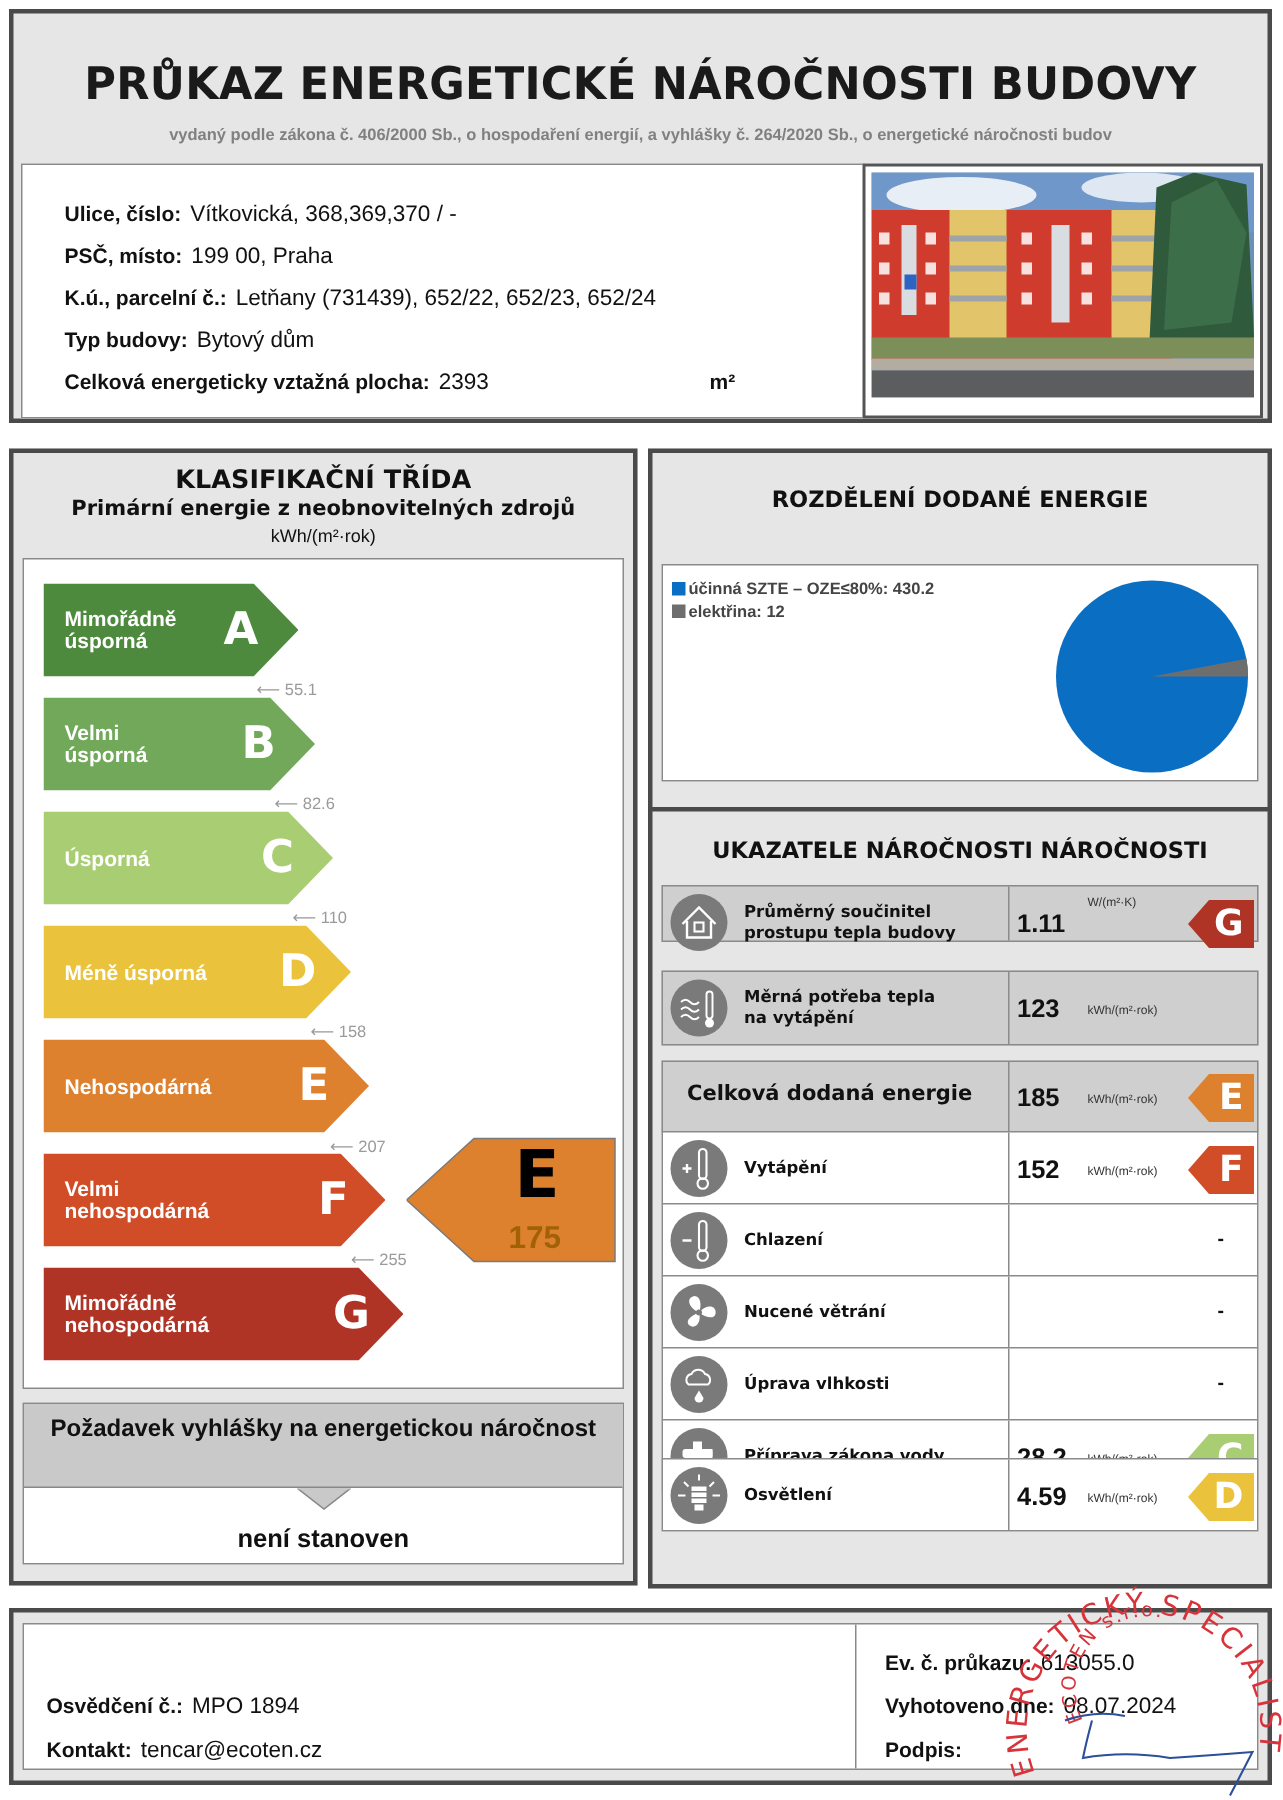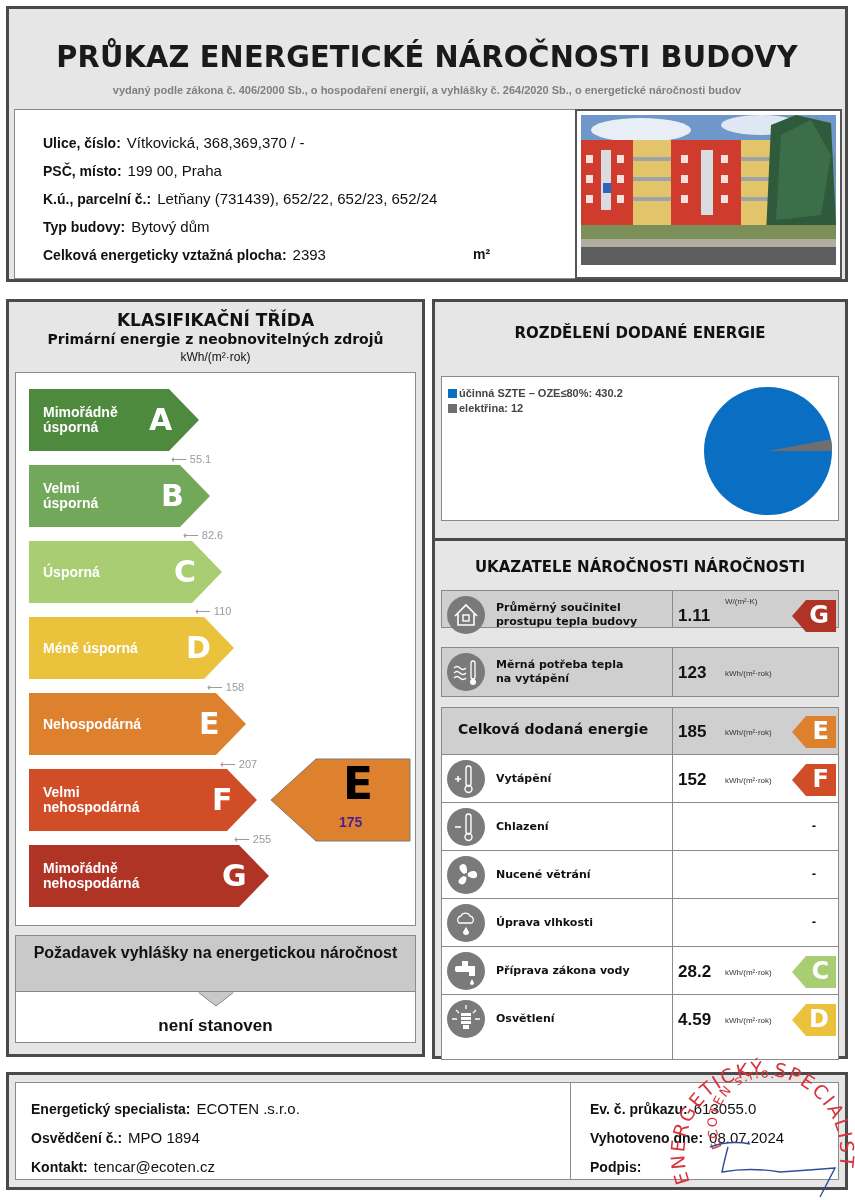--- a/index.html
+++ b/index.html
@@ -21,21 +21,21 @@
   #klas { left: 6px; top: 299px; width: 419px; height: 758px; }
   .phead { position: absolute; left: 0; width: 100%; text-align: center; font-family: "DejaVu Sans", sans-serif; font-weight: bold; color: #111; }
   #klas-inner { left: 6px; top: 70px; width: 401px; height: 554px; }
   .band { position: absolute; left: 13px; height: 62px; }
   .band svg { position: absolute; left: 0; top: 0; }
   .band .bl { position: absolute; left: 14px; color: #fff; font-weight: bold; font-size: 14px; line-height: 15px; }
   .band .bletter { position: absolute; color: #fff; font-family: "DejaVu Sans", sans-serif; font-weight: bold; font-size: 30px; top: 13px; }
   .thr { position: absolute; font-size: 11px; color: #9a9a9a; white-space: nowrap; margin-left: 32px; }
   #marker { position: absolute; left: 255px; top: 385px; width: 140px; height: 84px; }
   #marker .ml { position: absolute; left: 72px; top: 0; font-family: "DejaVu Sans", sans-serif; font-weight: bold; font-size: 44px; color: #000; }
-  #marker .mv { position: absolute; left: 68px; top: 56px; font-weight: bold; font-size: 14px; color: #4c1d95; }
+  #marker .mv { position: absolute; left: 68px; top: 56px; font-weight: bold; font-size: 21px; color: #a16207; }
   #req-box { left: 6px; top: 633px; width: 401px; height: 108px; }
   #req-head { position: absolute; left: 0; top: 0; width: 100%; height: 56px; background: #c9c9c9; border-bottom: 1px solid #888; text-align: center; font-weight: bold; font-size: 16px; line-height: 23px; padding-top: 5px; }
   #req-val { position: absolute; left: 0; top: 80px; width: 100%; text-align: center; font-weight: bold; font-size: 17px; }
 
   
   #dist { left: 432px; top: 299px; width: 416px; height: 280px; }
   #dist-inner { left: 6px; top: 74px; width: 398px; height: 145px; }
   .leg { position: absolute; left: 6px; font-size: 11px; font-weight: bold; color: #444; white-space: nowrap; }
   .leg .sw { display: inline-block; width: 9px; height: 9px; margin-right: 2px; vertical-align: -1px; }
 
@@ -330,21 +330,21 @@
         </svg>
       </div>
     <div class="itxt" style="top:17px">Příprava zákona vody</div>
     <div class="ival" style="top:15px">28.2</div>
     <div class="iunit" style="top:21px">kWh/(m²·rok)</div>
     <div class="ibadge" style="top:9px"><svg width="44" height="32">
           <polygon points="0,16 14,0 44,0 44,32 14,32" fill="#a9cd72"></polygon>
         </svg><span>C</span></div>
   </div>
 
-  <div class="irow white" style="top:453px;height:66px">
+  <div class="irow white" style="top:431px;height:49px">
     <div class="divv"></div>
     <div class="ico" style="top:5px">
         <svg width="38" height="38">
           <path d="M19 5 v4 M9 10 l3 3 M29 10 l-3 3 M5 19 h5 M28 19 h5" stroke="#fff" stroke-width="1.3"></path>
           <rect x="14" y="13" width="10" height="3" fill="#fff"></rect>
           <rect x="14" y="17" width="10" height="3" fill="#fff"></rect>
           <rect x="14" y="21" width="10" height="3" fill="#fff"></rect>
           <rect x="16" y="25" width="6" height="4" fill="#fff"></rect>
         </svg>
       </div>
@@ -353,21 +353,20 @@
     <div class="iunit" style="top:21px">kWh/(m²·rok)</div>
     <div class="ibadge" style="top:9px"><svg width="44" height="32">
           <polygon points="0,16 14,0 44,0 44,32 14,32" fill="#ebc23b"></polygon>
         </svg><span>D</span></div>
   </div>
 </div>
 
 <div class="panel" id="foot">
   <div class="inner" id="foot-inner">
     <div style="position:absolute;left:554px;top:0;bottom:0;border-left:1px solid #8a8a8a"></div>
-    <div class="frow" style="left:15px;top:17px"><span class="lbl">Energetický specialista:</span><span>ECOTEN .s.r.o.</span></div>
     <div class="frow" style="left:15px;top:46px"><span class="lbl">Osvědčení č.:</span><span>MPO 1894</span></div>
     <div class="frow" style="left:15px;top:75px"><span class="lbl">Kontakt:</span><span>tencar@ecoten.cz</span></div>
     <div class="frow" style="left:574px;top:17px"><span class="lbl">Ev. č. průkazu:</span><span>613055.0</span></div>
     <div class="frow" style="left:574px;top:46px"><span class="lbl">Vyhotoveno dne:</span><span>08.07.2024</span></div>
     <div class="frow" style="left:574px;top:75px"><span class="lbl">Podpis:</span></div>
   </div>
 </div>
 
 <svg id="stamp" viewBox="0 0 205 168">
   <defs>

